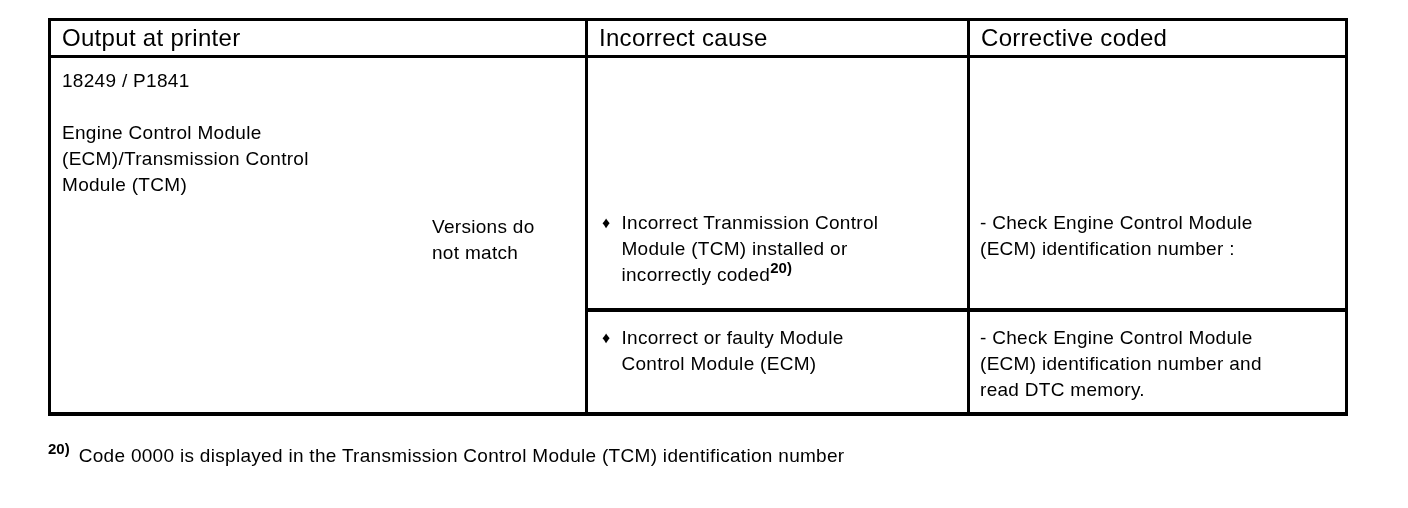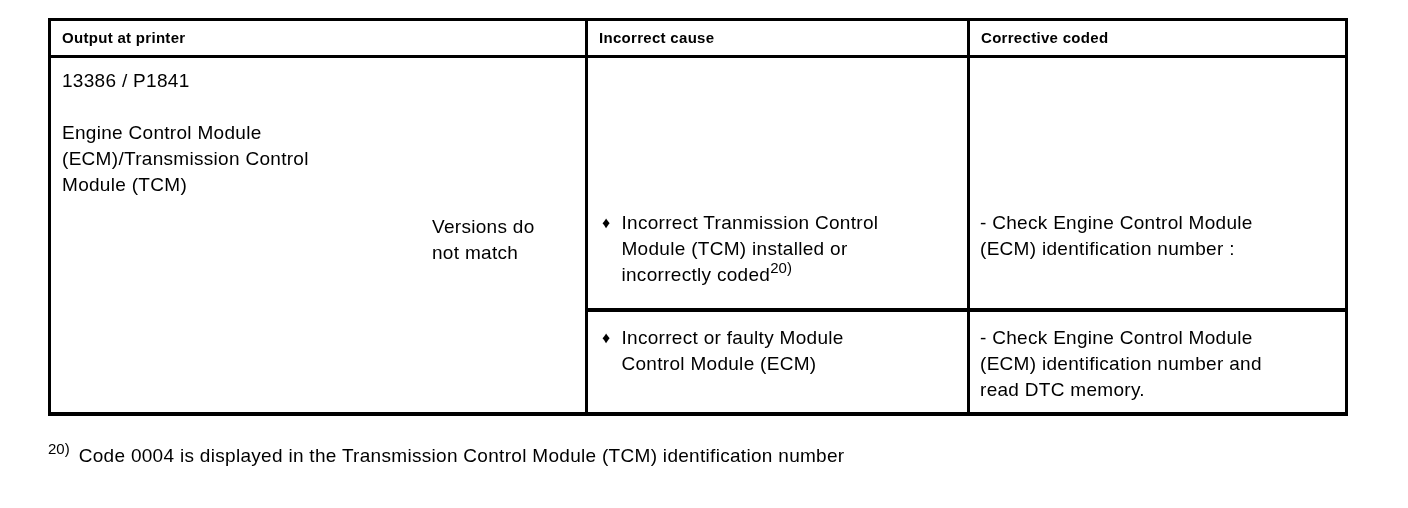--- a/index.html
+++ b/index.html
@@ -37,22 +37,22 @@
 
   th, td {
     border: 3px solid #000000;
     font-size: 19px;
     line-height: 26px;
     letter-spacing: 0.3px;
     padding: 0;
   }
   th {
     height: 34px;
-    font-size: 15px;
-    font-weight: bold;
+    font-size: 24px;
+    font-weight: normal;
     text-align: left;
     vertical-align: middle;
     padding-left: 11px;
   }
   td { vertical-align: top; }
 
   tr.row1 { height: 253px; }
   tr.row2 { height: 104px; }
   tr.row2 td { border-top-width: 4px; border-bottom-width: 4px; }
   td.output-cell { border-bottom-width: 4px; }
@@ -82,20 +82,21 @@
 
   .pre { white-space: pre-line; }
 
   sup.ref {
     font-size: 15px;
     line-height: 0;
     vertical-align: baseline;
     position: relative;
     top: -8px;
     letter-spacing: 0;
+    font-weight: bold;
   }
 
   
   .footnote {
     position: absolute;
     left: 48px;
     top: 443px;
     font-size: 19px;
     line-height: 26px;
     letter-spacing: 0.3px;
@@ -116,21 +117,21 @@
     <thead>
       <tr>
         <th>Output at printer</th>
         <th>Incorrect cause</th>
         <th>Corrective coded</th>
       </tr>
     </thead>
     <tbody>
       <tr class="row1">
         <td class="output-cell" rowspan="2">
-          <div class="fault-code pre">13386 / P1841</div>
+          <div class="fault-code pre">18249 / P1841</div>
           <div class="fault-component pre">Engine Control Module
 (ECM)/Transmission Control
 Module (TCM)</div>
           <div class="fault-condition pre">Versions do
 not match</div>
         </td>
         <td class="cause1">
           <div class="bullet-row">
             <span class="bullet">♦</span>
             <div class="bullet-text"><span class="pre">Incorrect Tranmission Control
@@ -149,15 +150,15 @@
 Control Module (ECM)</div>
           </div>
         </td>
         <td class="action2 pre">- Check Engine Control Module
 (ECM) identification number and
 read DTC memory.</td>
       </tr>
     </tbody>
   </table>
 
-  <div class="footnote"><sup class="ref">20)</sup><span>Code 0004 is displayed in the Transmission Control Module (TCM) identification number</span></div>
+  <div class="footnote"><sup class="ref">20)</sup><span>Code 0000 is displayed in the Transmission Control Module (TCM) identification number</span></div>
 
 </div>
 
 </body></html>

